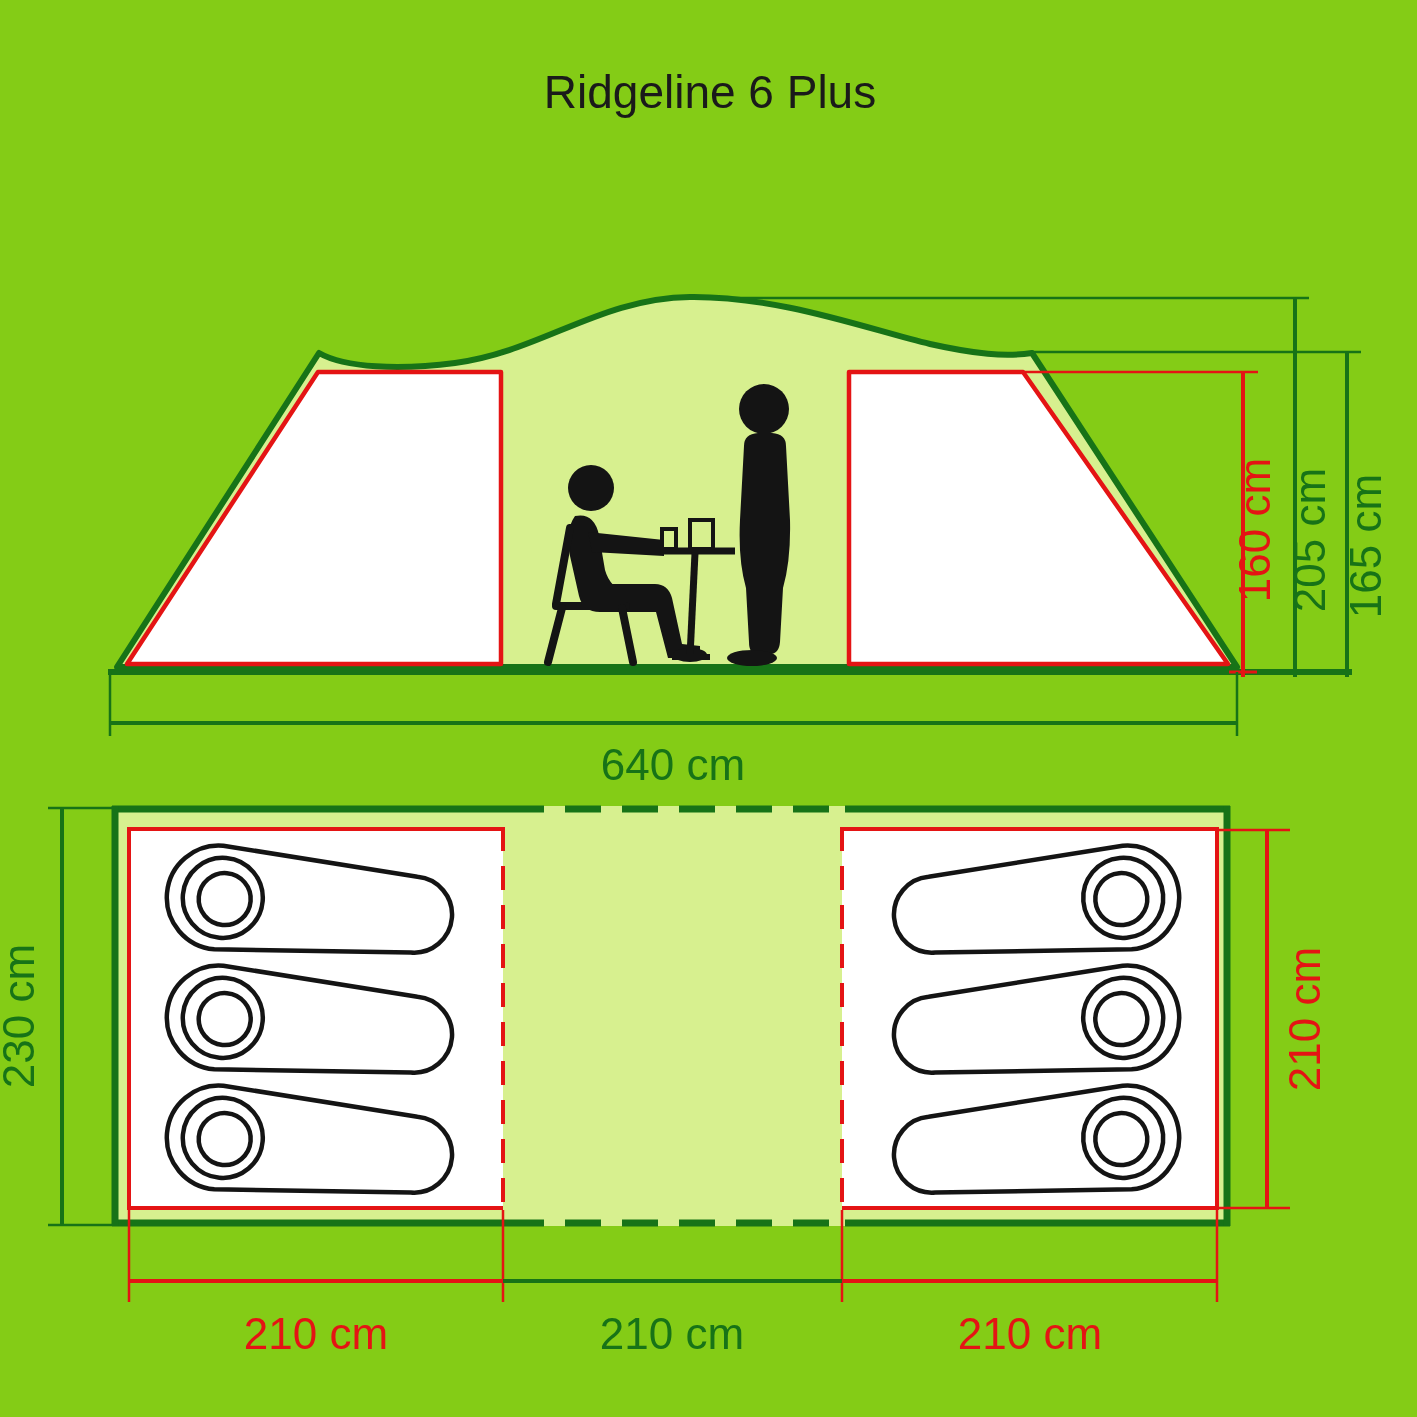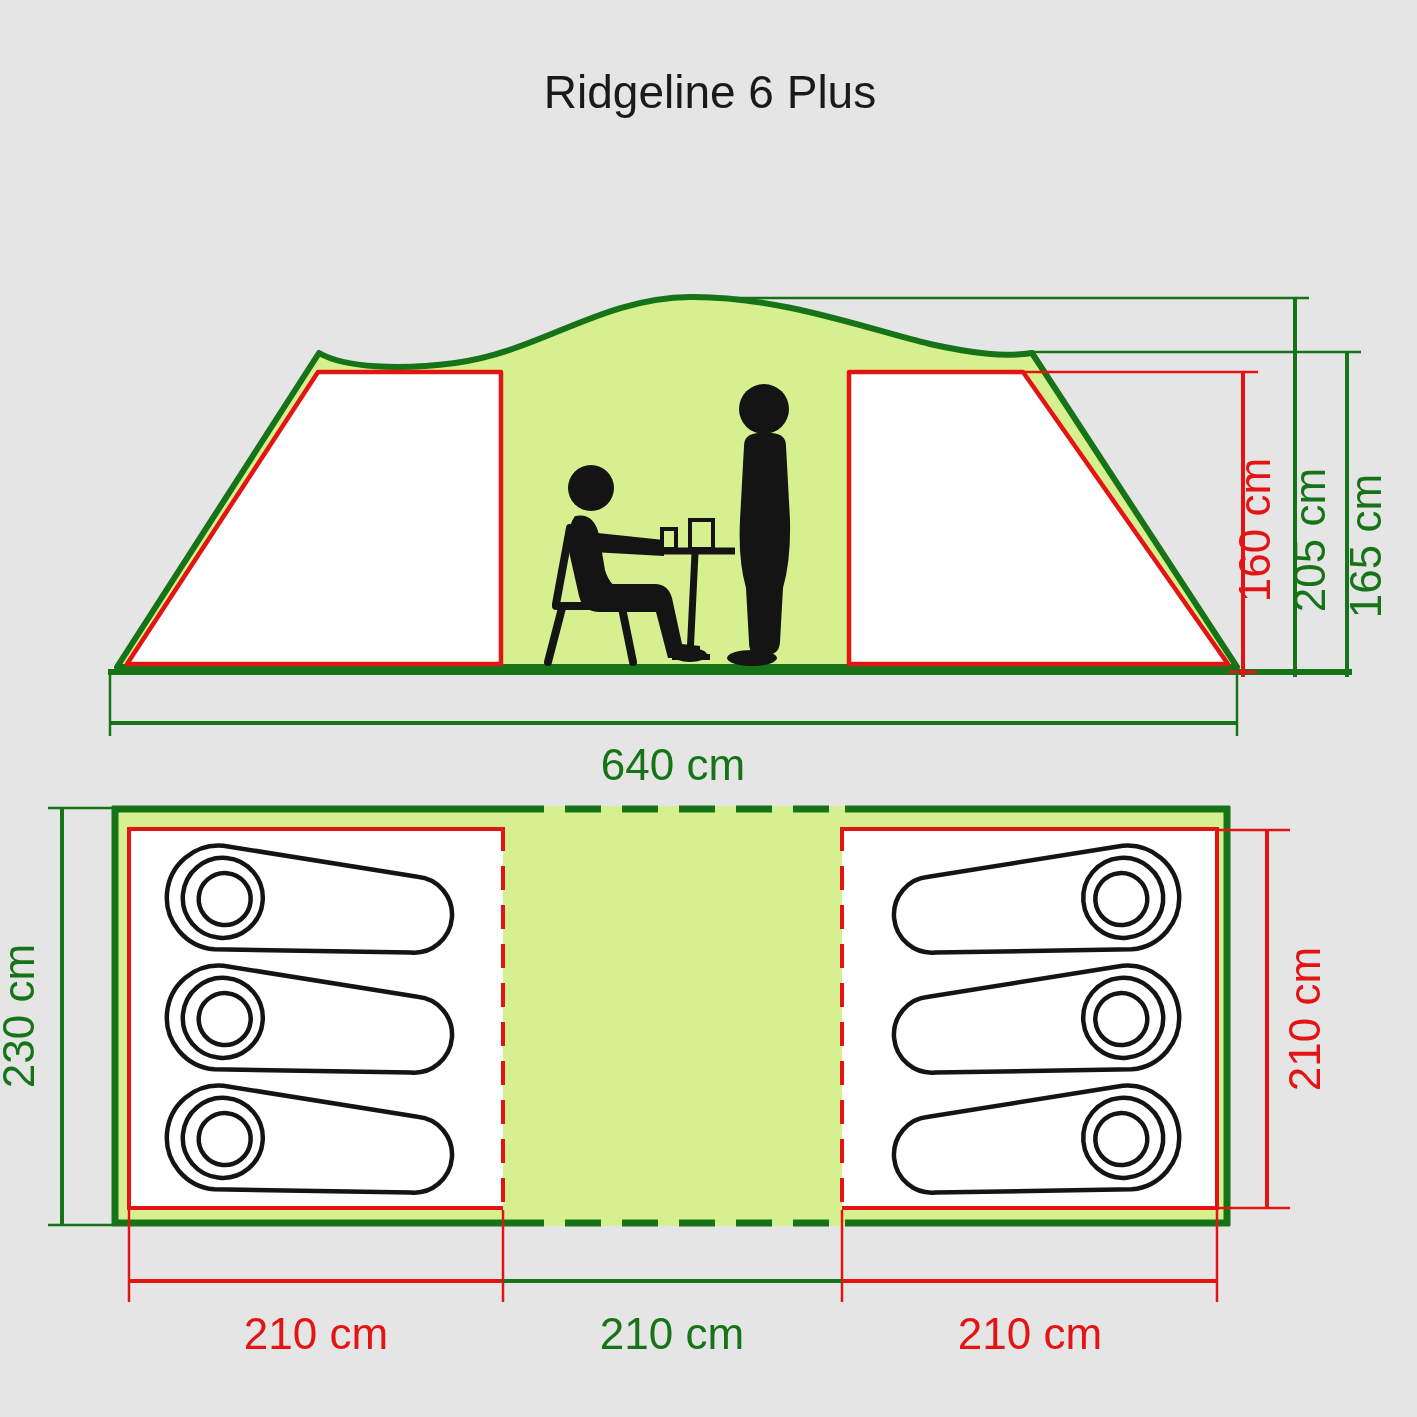--- a/index.html
+++ b/index.html
@@ -1,16 +1,16 @@
 <!DOCTYPE html>
 <html><head>
 <meta charset="utf-8">
 <style>
   html,body{margin:0;padding:0;background:#ffffff;}
-  .stage{width:1417px;height:1417px;position:relative;background:#e5e5e5;
+  .stage{width:1417px;height:1417px;position:relative;background:#84cc16;
          font-family:"Liberation Sans", sans-serif;}
   svg{display:block;}
   text{font-family:"Liberation Sans", sans-serif;}
   .t-title{font-size:46px;fill:#1a1a1a;}
   .t-green{font-size:44px;fill:#177317;}
   .t-red{font-size:44px;fill:#e41414;}
   .ln-green{stroke:#177317;fill:none;}
   .ln-red{stroke:#e41414;fill:none;}
   .ln-black{stroke:#141414;fill:none;}
 </style>

